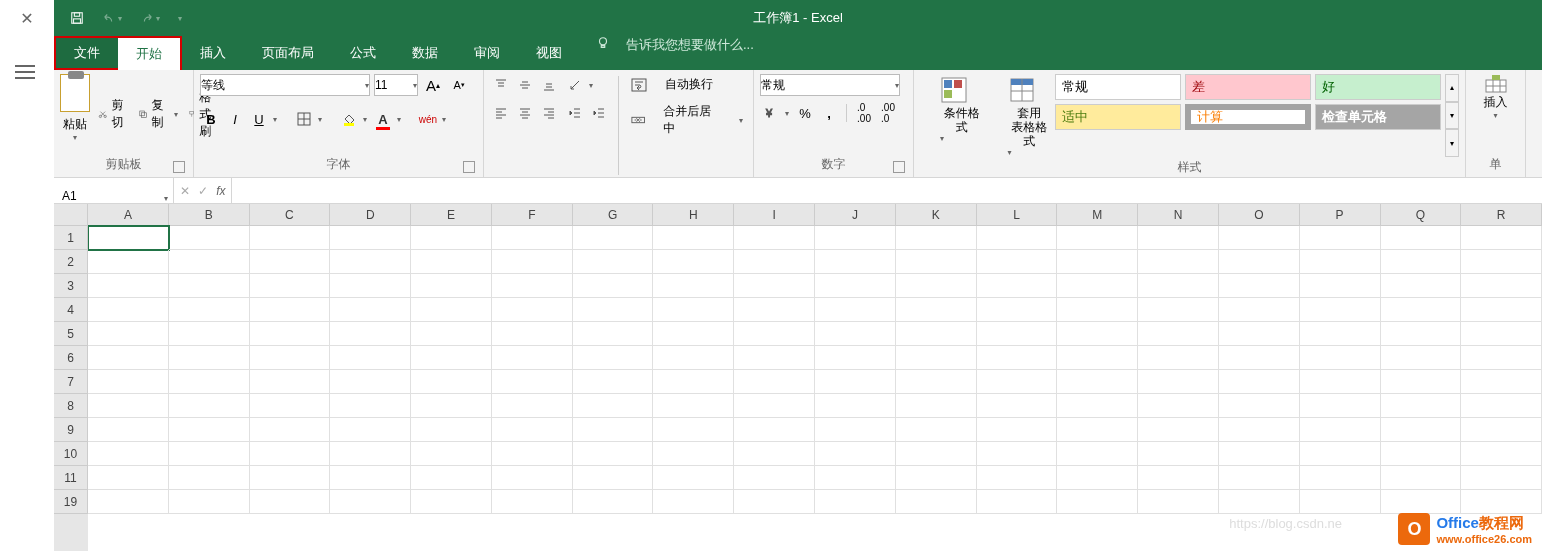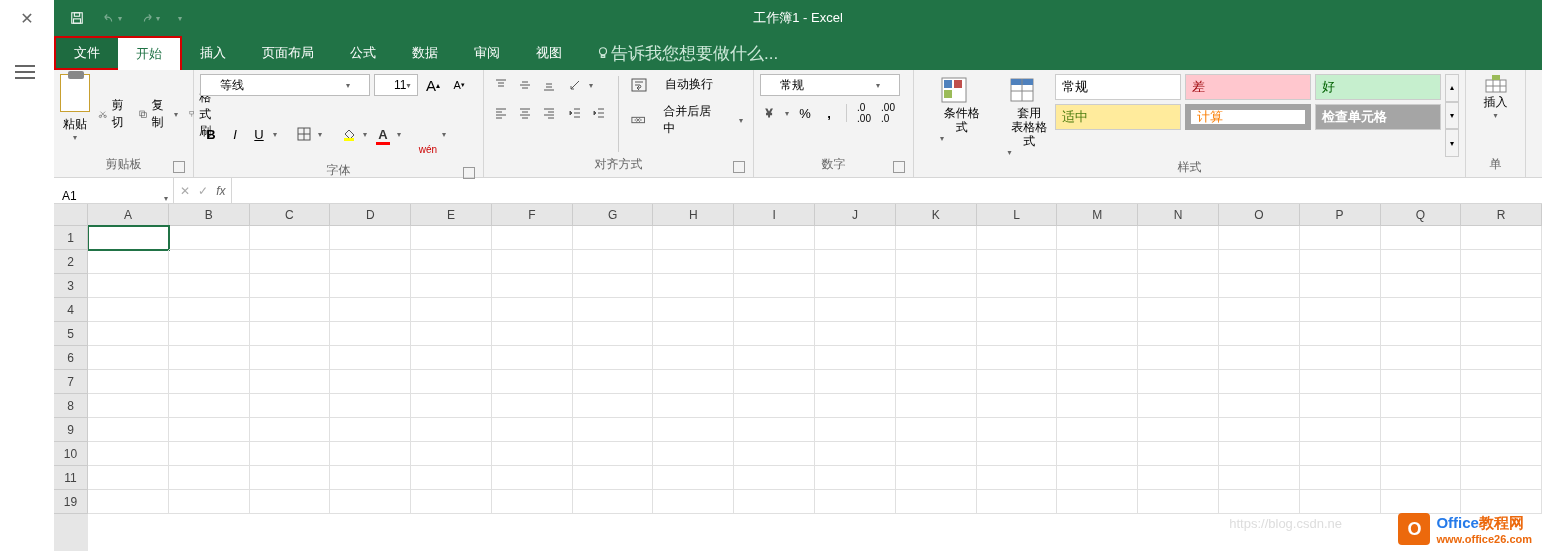--- a/index.html
+++ b/index.html
@@ -20,42 +20,42 @@
 .qat-btn svg { width: 14px; height: 14px; }
 .qat-btn.dim { opacity: .4; }
 .titlebar .title { position: absolute; left: 50%; transform: translateX(-50%); color: #fff; font-size: 13px; }
 
 
 .tabrow { height: 34px; background: #217346; display: flex; align-items: stretch; margin-left: 54px; position: relative; }
 .tab { padding: 0 18px; display: flex; align-items: center; color: #fff; font-size: 13px; cursor: pointer; }
 .tab.file { background: #1e6b40; border: 2px solid #d40000; border-right: none; }
 .tab.active { background: #fff; color: #217346; border-top: 2px solid #d40000; border-right: 2px solid #d40000; }
 .redbox-left { border-left: 2px solid #d40000; }
-.tell-me { display: flex; align-items: center; color: #cde8d9; font-size: 17px; margin-left: 16px; gap: 1px; }
+.tell-me { display: flex; align-items: flex-start; color: #cde8d9; font-size: 13px; margin-left: 16px; gap: 16px; }
 .tell-me svg { width: 14px; height: 14px; }
 
 
 .ribbon { height: 108px; background: #f3f3f3; border-bottom: 1px solid #d6d6d6; display: flex; margin-left: 54px; }
 .group { border-right: 1px solid #d6d6d6; padding: 4px 6px 0; display: flex; flex-direction: column; }
 .group-body { flex: 1; display: flex; gap: 4px; }
 .group-label { text-align: center; font-size: 12px; color: #666; padding: 2px 0 4px; position: relative; }
 .group-label .dlauncher { position: absolute; right: 2px; bottom: 4px; width: 12px; height: 12px; border: 1px solid #999; cursor: pointer; }
 
 
 .paste-btn { display: flex; flex-direction: column; align-items: center; width: 46px; cursor: pointer; }
 .paste-btn .ic { width: 30px; height: 38px; background: linear-gradient(#fff,#fff); border: 1px solid #c8a030; position: relative; }
 .paste-btn .ic::before { content: ''; position: absolute; top: -4px; left: 7px; width: 16px; height: 8px; background: #888; border-radius: 2px; }
 .paste-btn .lbl { font-size: 12px; margin-top: 4px; }
 .mini-col { display: flex; flex-direction: row; gap: 2px; }
 .mini-btn { display: flex; align-items: center; gap: 4px; padding: 2px 4px; cursor: pointer; font-size: 12px; }
 .mini-btn svg { width: 14px; height: 14px; }
 
 
 .font-row1 { display: flex; gap: 4px; align-items: center; }
-.combo { border: 1px solid #bbb; background: #fff; height: 22px; display: flex; align-items: center; padding: 0 19px; cursor: pointer; }
+.combo { border: 1px solid #bbb; background: #fff; height: 22px; display: flex; align-items: center; padding: 0 0; cursor: pointer; }
 .combo .val { font-size: 12px; }
 .combo .arr { margin-left: auto; font-size: 8px; color: #666; }
 .font-name { width: 170px; }
 .font-size { width: 44px; }
 .ic-btn { width: 22px; height: 22px; display: flex; align-items: center; justify-content: center; cursor: pointer; font-size: 13px; border: 1px solid transparent; }
 .font-row2 { display: flex; gap: 2px; align-items: center; margin-top: 8px; }
 .split { display: flex; }
 .split .arr { width: 10px; display: flex; align-items: center; justify-content: center; font-size: 8px; color: #666; cursor: pointer; }
 
 
@@ -276,21 +276,21 @@
               <div class="arr">▾</div>
             </div>
           <div class="split">
               <div class="ic-btn">
                 <span style="position:relative;"><b style="color:#333;">A</b><span style="position:absolute;left:-2px;bottom:-3px;width:14px;height:3px;background:#ff0000;"></span></span>
               </div>
               <div class="arr">▾</div>
             </div>
           <div style="width:1px;background:#ccc;margin:2px 4px;"></div>
           <div class="split">
-              <div class="ic-btn" style="color:#c00;font-size:10px;margin-top:30px;">wén</div>
+              <div class="ic-btn" style="color:#c00;font-size:10px;">wén</div>
               <div class="arr">▾</div>
             </div>
         </div>
       </div>
       <div class="group-label"><span>字体</span><div class="dlauncher"></div></div>
     </div>
 
     <div class="group" style="width:270px;">
       <div class="group-body">
         <div class="align-col">
@@ -365,21 +365,20 @@
           <div class="wrap-btn">
             <svg viewBox="0 0 16 14" stroke="#555" fill="none">
                 <rect x="1" y="4" width="14" height="6"></rect>
                 <path d="M4 7h2m4 0h2M6 5l2 2-2 2M10 5l-2 2 2 2"></path>
               </svg>
             <span>合并后居中</span>
             <span style="font-size:8px;color:#666;margin-left:4px;">▾</span>
           </div>
         </div>
       </div>
-      <div class="group-label"><span>对齐方式</span><div class="dlauncher"></div></div>
     </div>
 
     <div class="group" style="width:160px;">
       <div class="group-body" style="flex-direction:column;gap:6px;">
         <div class="combo num-combo">
             <span class="val">常规</span>
             <span class="arr">▾</span>
           </div>
         <div class="num-row">
           <div class="split">

